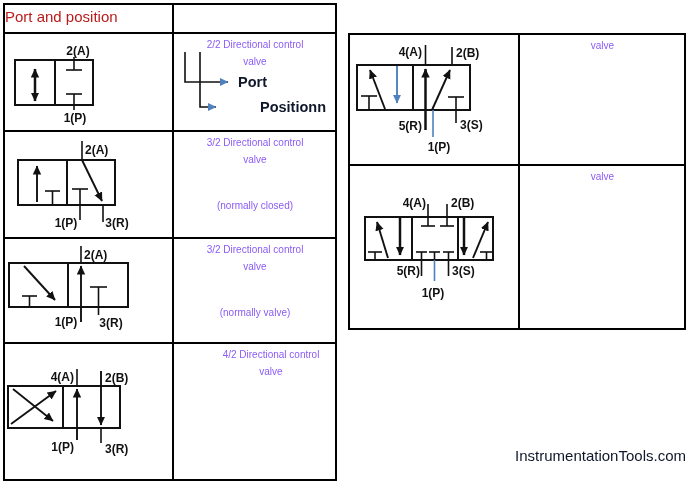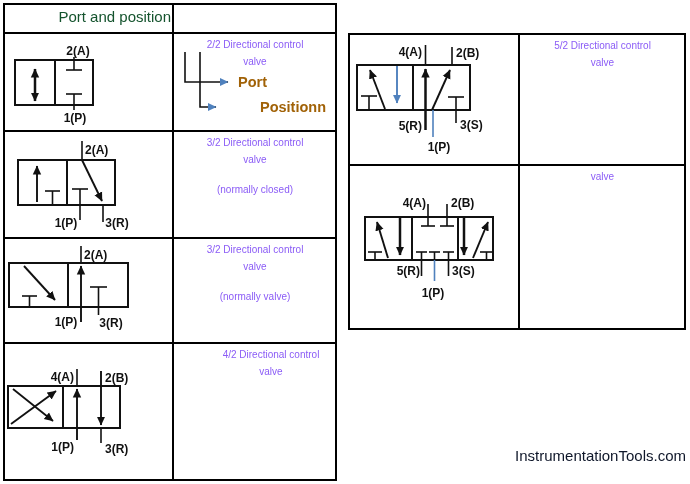--- a/index.html
+++ b/index.html
@@ -2,23 +2,23 @@
 <html><head>
 <meta charset="utf-8">
 <style>
   html,body{margin:0;padding:0;background:#fff;}
   #stage{position:relative;width:690px;height:484px;background:#fff;
          font-family:"Liberation Sans",sans-serif;color:#1a1a1a;overflow:hidden;}
   .tbl{position:absolute;border:2px solid #000;box-sizing:border-box;background:#fff;}
   .vline,.hline{position:absolute;background:#000;}
   .desc{position:absolute;text-align:center;font-size:10px;line-height:17px;color:#8b5cf6;}
   .desc .ln{white-space:nowrap;}
-  .subtitle{margin-top:13px;white-space:nowrap;}
-  .hdr{position:absolute;text-align:right;font-size:15px;color:#14532d;}
-  .callout{position:absolute;font-weight:bold;font-size:14.5px;color:#a16207;white-space:nowrap;}
+  .subtitle{margin-top:29px;white-space:nowrap;}
+  .hdr{position:absolute;text-align:left;font-size:15px;color:#b91c1c;}
+  .callout{position:absolute;font-weight:bold;font-size:14.5px;color:#0f172a;white-space:nowrap;}
   .wm{position:absolute;text-align:right;font-size:15px;color:#0f172a;}
   svg{position:absolute;left:0;top:0;}
   svg line, svg rect, svg polyline{stroke:#111;fill:none;}
   svg rect{stroke-width:2;}
   .thin{stroke-width:1.6;}
   .arr{stroke-width:1.9;}
   .thick{stroke-width:2.5;}
   .blue{stroke:#4f81bd;}
   svg text{font-family:"Liberation Sans",sans-serif;font-weight:bold;font-size:12px;fill:#111;}
 </style>
@@ -60,21 +60,20 @@
     <div class="ln">valve</div>
     <div class="subtitle">(normally valve)</div>
   </div>
 
   <div class="desc" style="left:175px;top:346px;width:192px;">
     <div class="ln">4/2 Directional control</div>
     <div class="ln">valve</div>
   </div>
 
   <div class="desc" style="left:520px;top:37px;width:165px;">
-    <div class="ln">5/2 Directional control</div>
     <div class="ln">valve</div>
   </div>
 
   <div class="desc" style="left:520px;top:168px;width:165px;">
     <div class="ln">valve</div>
   </div>
 
   <div class="wm" style="left:440px;top:447px;width:246px;">InstrumentationTools.com</div>
 
   <svg width="690" height="484" viewBox="0 0 690 484">

